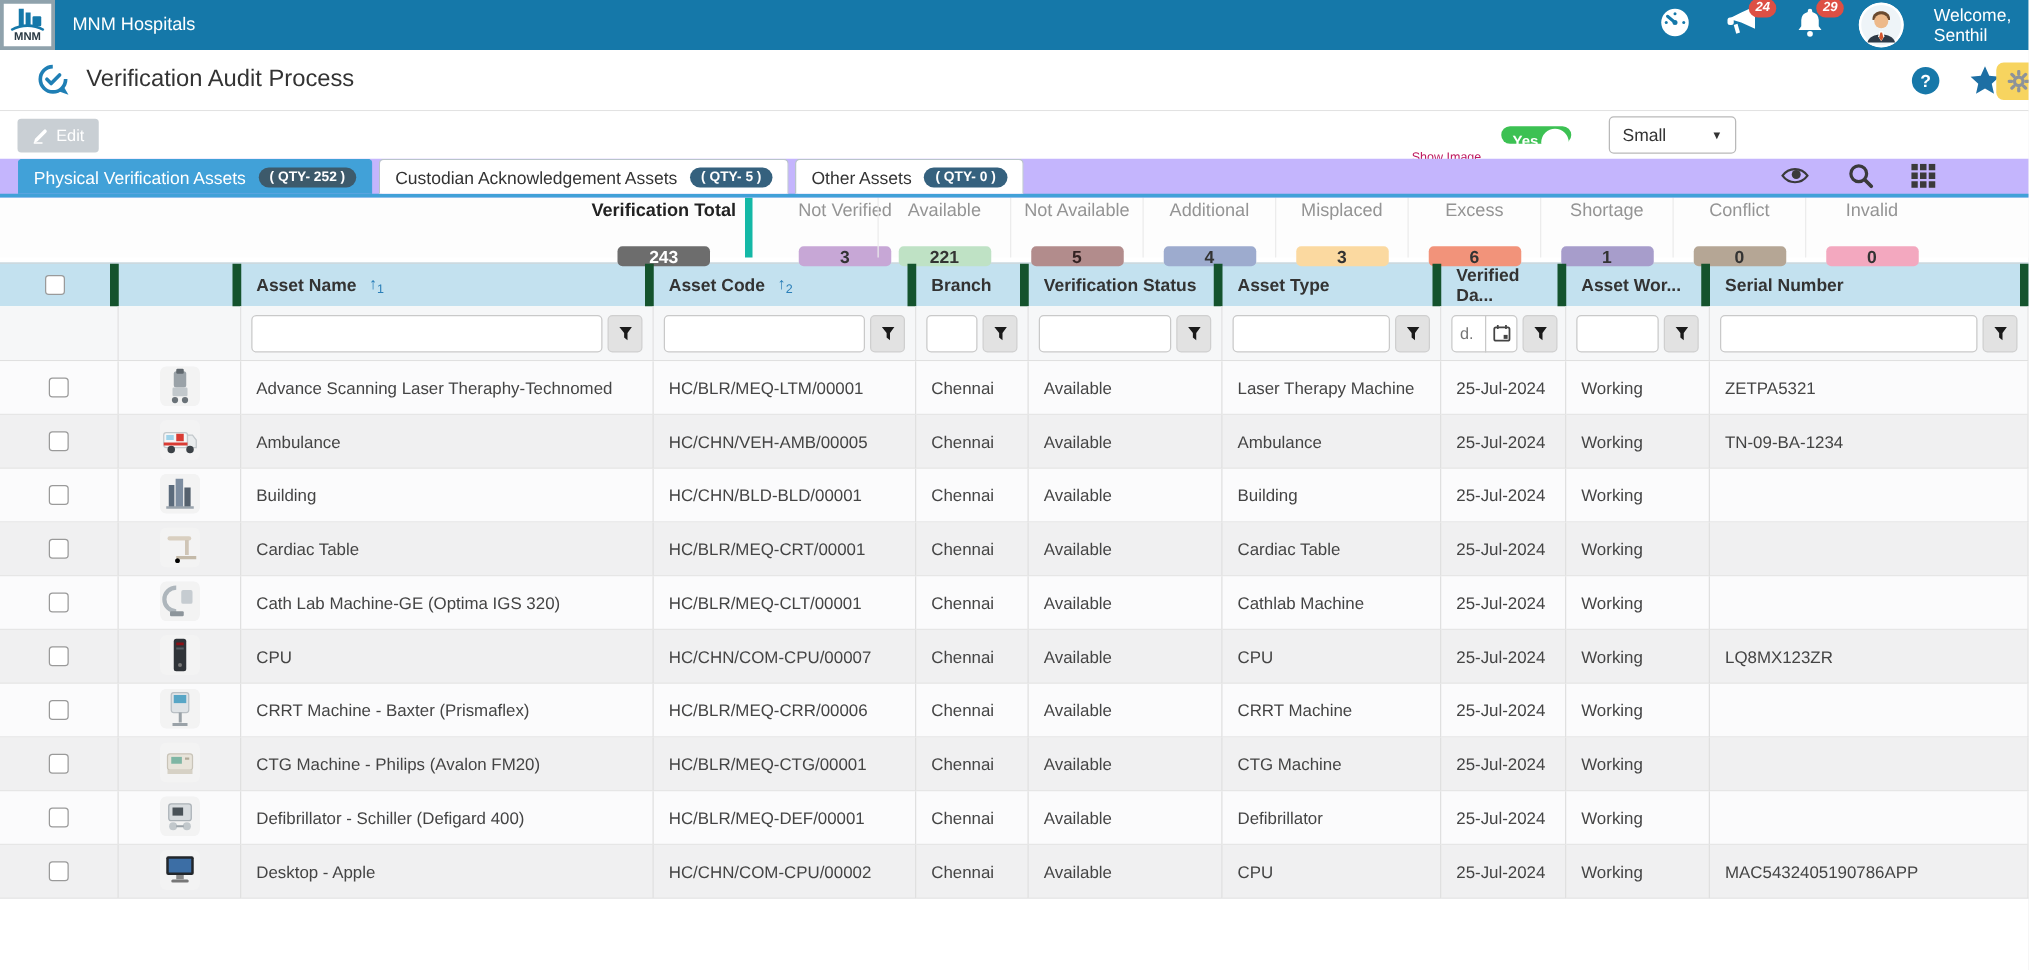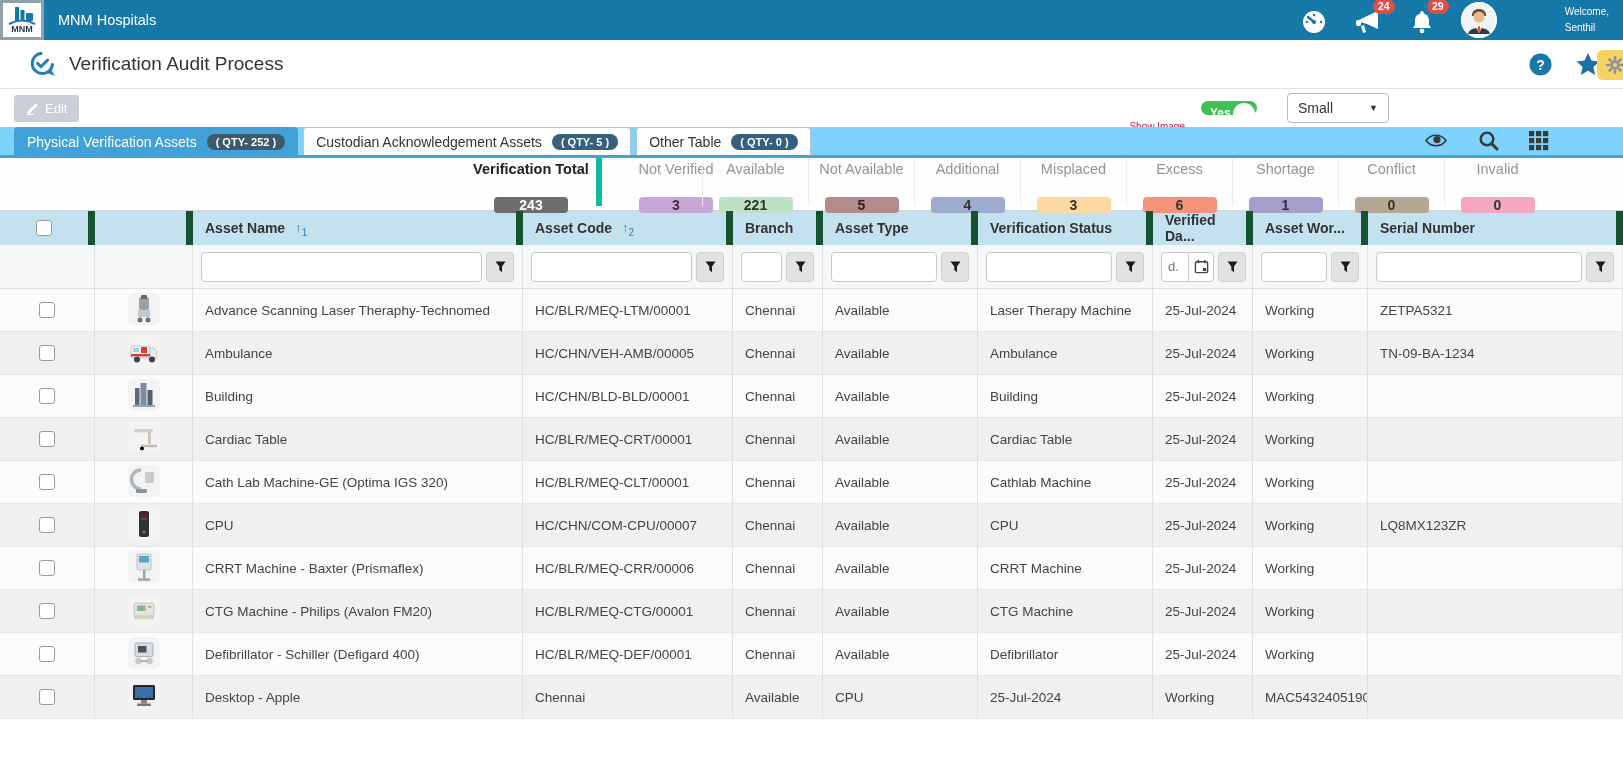--- a/index.html
+++ b/index.html
@@ -5,45 +5,45 @@
   * { margin:0; padding:0; box-sizing:border-box; }
   html,body { background:#e9e9e9; }
   body { font-family:"Liberation Sans","DejaVu Sans",sans-serif; color:#333; }
   .page { position:relative; width:1623px; height:776px; background:#fff; overflow:hidden; }
 
   
   .topbar { height:40px; background:#1578a9; display:flex; align-items:center; }
   .logo { width:44px; height:40px; background:#fff; border:3px solid #8fa2ac; display:flex; align-items:center; justify-content:center; flex:none; }
   .brand { color:#fff; font-size:14.5px; margin-left:14px; font-weight:400; }
   .tb-right { margin-left:auto; display:flex; align-items:center; gap:24px; padding-right:14px; }
-  .tb-icon { position:relative; background:none; border:none; cursor:pointer; width:30px; height:30px; display:flex; align-items:flex-end; justify-content:center; }
+  .tb-icon { position:relative; background:none; border:none; cursor:pointer; width:30px; height:30px; display:flex; align-items:flex-start; justify-content:center;font-style:italic; }
   .tb-badge { position:absolute; top:-6px; right:-12px; background:#dd4f44; color:#fff; border-radius:9px; font-size:10.5px; font-weight:bold; padding:2px 5px; line-height:1; }
   .avatar { width:36px; height:36px; border-radius:50%; overflow:hidden; flex:none; background:#fff; }
-  .welcome { color:#fff; font-size:10px; line-height:16px;margin-left:44px; }
+  .welcome { color:#fff; font-size:14px; line-height:16px; }
 
   
   .titlebar { height:49px; display:flex; align-items:center; padding:0 22px 0 30px; border-bottom:1px solid #e2e2e2; background:#fff; }
   .title-text { font-size:19px; color:#333; margin-left:12px; font-weight:400; }
   .title-right { margin-left:auto; display:flex; align-items:center; gap:22px; }
   .icon-btn { background:none; border:none; cursor:pointer; display:flex; align-items:center; justify-content:center; }
   .settings-fab { position:absolute; top:50px; right:-10px; width:36px; height:30px; background:#f7d45f; border-radius:6px; display:flex; align-items:center; justify-content:center; border:none; cursor:pointer; }
 
   
   .toolbar { height:38px; display:flex; align-items:center; padding:0 14px; background:#fff; }
   .edit-btn { background:#c9cfd4; color:#fff; border:none; border-radius:3px; height:27px; padding:0 12px; font-size:13px; display:flex; align-items:center; gap:6px; cursor:default; }
   .toolbar-right { margin-left:auto; display:flex; align-items:center; gap:16px; padding-right:220px; }
   .show-image-label { font-size:10px; color:#be185d;margin-top:36px; }
   .toggle { width:56px; height:14px; background:#3cc153; border-radius:13px; position:relative; border:none; cursor:pointer; }
   .toggle-text { position:absolute; left:9px; top:5px; color:#fff; font-size:12px; font-weight:bold; }
   .toggle-knob { position:absolute; right:2px; top:2px; width:22px; height:22px; border-radius:50%; background:#fff; }
   .size-select { width:102px; height:30px; border:1px solid #b9b9b9; border-radius:4px; background:#fff; display:flex; align-items:center; padding:0 10px; font-size:14px; cursor:pointer; margin-left:14px; }
   .size-caret { margin-left:auto; font-size:9px; color:#333; }
 
   
-  .tabsrow { display:flex; align-items:flex-end; padding:0 14px; border-bottom:3px solid #41a1d8; background:#7dd3fc; height:31px; position:relative; }
+  .tabsrow { display:flex; align-items:flex-end; padding:0 14px; border-bottom:3px solid #41a1d8; background:#c4b5fd; height:31px; position:relative; }
   .tabs { display:flex; gap:5px; }
   .tab { display:flex; align-items:center; gap:10px; height:28px; padding:0 12px; border:1px solid #b9c4ca; border-bottom:none; border-radius:4px 4px 0 0; background:#fff; font-size:14px; color:#333; cursor:pointer; }
   .tab.active { background:#41a1d8; border-color:#41a1d8; color:#fff; }
   .tab-qty { background:#35617e; color:#fff; font-size:11px; font-weight:bold; border-radius:10px; padding:2px 9px; white-space:nowrap; }
   .tab.active .tab-qty { background:#3d5a6b; }
   .tabs-icons { margin-left:auto; display:flex; align-items:center; gap:30px; padding-right:60px; margin-bottom:4px; }
 
   
   .statsrow { height:48px; display:flex; padding-left:466px; background:#fdfdfd; }
   .stat { width:106px; display:flex; flex-direction:column; align-items:center; padding-top:3px; border-left:1px solid #ececec; }
@@ -190,21 +190,21 @@
     <div class="tabs" id="tabs">
         <div class="tab active">
           <span class="tab-label">Physical Verification Assets</span>
           <span class="tab-qty">( QTY- 252 )</span>
         </div>
         <div class="tab">
           <span class="tab-label">Custodian Acknowledgement Assets</span>
           <span class="tab-qty">( QTY- 5 )</span>
         </div>
         <div class="tab">
-          <span class="tab-label">Other Table</span>
+          <span class="tab-label">Other Assets</span>
           <span class="tab-qty">( QTY- 0 )</span>
         </div>
       </div>
     <div class="tabs-icons">
       <button class="icon-btn">
         <svg width="24" height="17" viewBox="0 0 24 17">
           <path d="M2 8.5 C7 1.5 17 1.5 22 8.5 C17 15.5 7 15.5 2 8.5z" fill="none" stroke="#3a3a3a" stroke-width="1.7"></path>
           <circle cx="13" cy="7.6" r="3.6" fill="#3a3a3a"></circle>
         </svg>
       </button>
@@ -285,24 +285,24 @@
         <span class="sortwrap"><span class="arrow">↑</span><span class="num">1</span></span>
       </div>
       <div class="hcell">
         <span>Asset Code</span>
         <span class="sortwrap"><span class="arrow">↑</span><span class="num">2</span></span>
       </div>
       <div class="hcell">
         <span>Branch</span>
       </div>
       <div class="hcell">
+        <span>Verification Status</span>
+      </div>
+      <div class="hcell">
         <span>Asset Type</span>
-      </div>
-      <div class="hcell">
-        <span>Verification Status</span>
       </div>
       <div class="hcell">
         <span>Verified Da...</span>
       </div>
       <div class="hcell">
         <span>Asset Wor...</span>
       </div>
       <div class="hcell">
         <span>Serial Number</span>
       </div>
@@ -593,20 +593,21 @@
         <div class="cell center">
           <span><svg class="thumb" viewBox="0 0 32 32">
               <rect width="32" height="32" rx="5" fill="#f3f3f3"></rect>
               <rect x="5" y="5" width="22" height="15" rx="1.6" fill="#23272b"></rect>
               <rect x="7" y="7" width="18" height="11" fill="#3c6ea5"></rect>
               <rect x="13" y="20" width="6" height="3.4" fill="#888"></rect>
               <rect x="9" y="23.5" width="14" height="2.4" rx="1.2" fill="#777"></rect>
             </svg></span>
         </div>
         <div class="cell">Desktop - Apple</div>
+        <div class="cell">HC/CHN/COM-CPU/00002</div>
         <div class="cell">Chennai</div>
         <div class="cell">Available</div>
         <div class="cell">CPU</div>
         <div class="cell">25-Jul-2024</div>
         <div class="cell">Working</div>
         <div class="cell">MAC5432405190786APP</div>
       </div>
     </div>
 
 </div>

